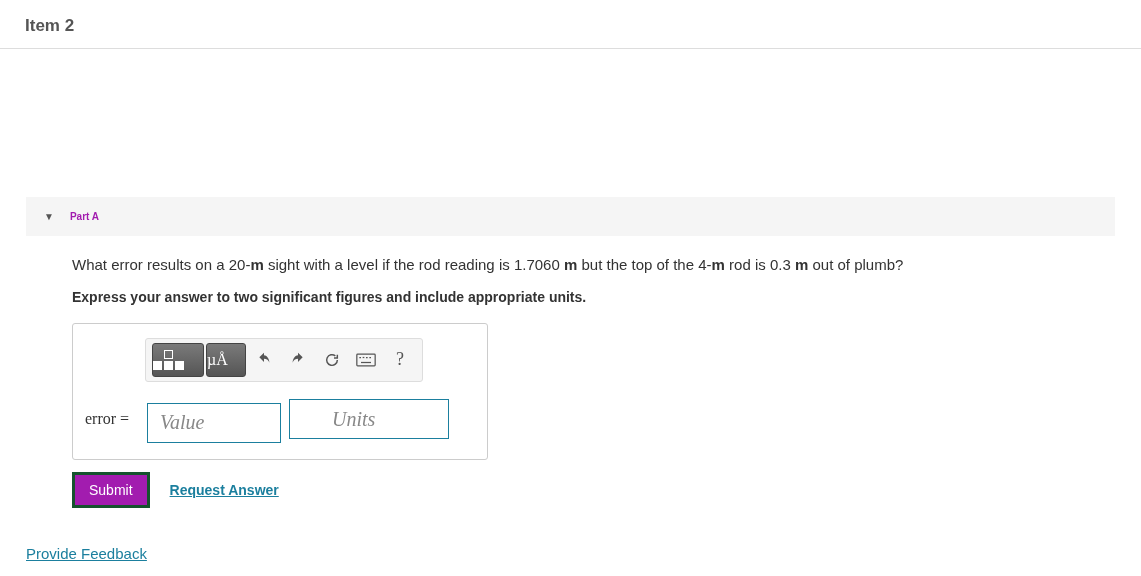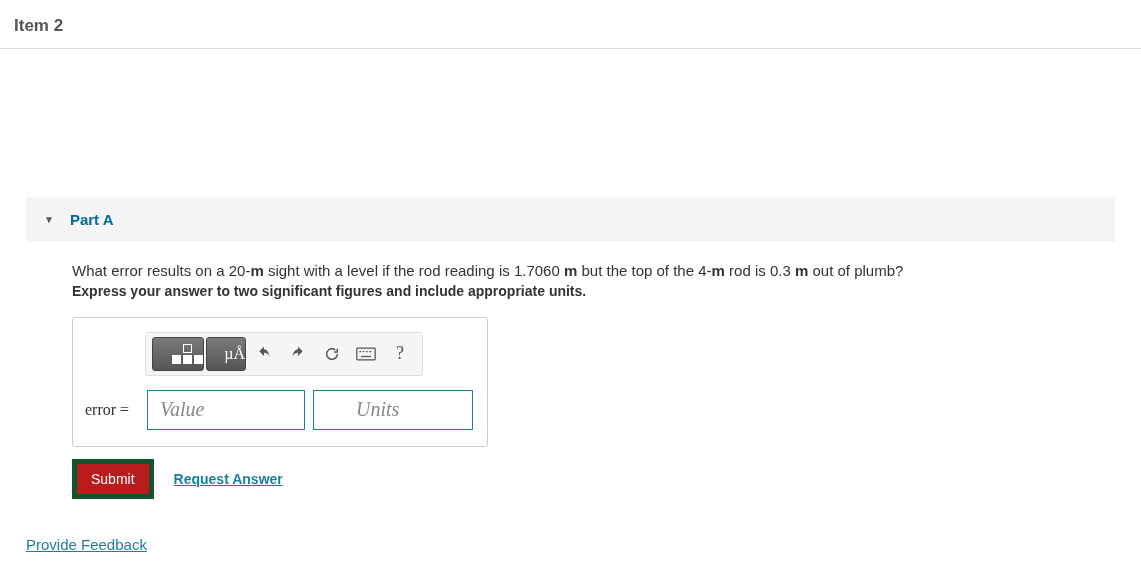--- a/index.html
+++ b/index.html
@@ -6,21 +6,21 @@
   body {
     margin: 0;
     padding: 0;
     font-family: Arial, Helvetica, sans-serif;
     font-size: 14px;
     color: #333;
     background: #fff;
     width: 1141px;
   }
   .header {
-    padding: 16px 14px 12px 14px;
+    padding: 16px 14px 12px 25px;
     border-bottom: 1px solid #ddd;
   }
   .item-title {
     font-size: 17px;
     font-weight: bold;
     color: #555;
   }
   .content-area {
     padding: 0 26px;
   }
@@ -32,37 +32,37 @@
     padding: 14px 18px;
   }
   .part-header .caret {
     margin-right: 16px;
     color: #555;
     font-size: 10px;
     cursor: pointer;
   }
   .part-title {
     font-weight: bold;
-    font-size: 15px;
-    color: #0369a1;
+    font-size: 10px;
+    color: #a21caf;
   }
   .question-block {
     padding: 18px 0 0 46px;
   }
   .question-text {
     color: #333;
     font-size: 15px;
     line-height: 1.5;
   }
   .question-text .bold-unit {
     font-weight: bold;
   }
   .instruction {
     font-weight: bold;
-    margin-top: 0;
+    margin-top: 12px;
     font-size: 14px;
   }
   .answer-box {
     border: 1px solid #ccc;
     border-radius: 3px;
     margin-top: 18px;
     padding: 14px 12px 16px 12px;
     width: 416px;
   }
   .toolbar {
@@ -76,21 +76,21 @@
     gap: 2px;
   }
   .tool-btn {
     background: linear-gradient(#7a7a7a, #555);
     border: 1px solid #444;
     border-radius: 3px;
     width: 52px;
     height: 34px;
     display: inline-flex;
     align-items: center;
-    justify-content: flex-end;
+    justify-content: flex-start;
     cursor: pointer;
     color: #fff;
   }
   .tool-btn.small { width: 40px; }
   .tool-plain {
     width: 32px;
     height: 34px;
     display: inline-flex;
     align-items: center;
     justify-content: center;
@@ -124,36 +124,36 @@
   .value-input, .units-input {
     border: 1px solid #1b7f9e;
     height: 40px;
     font-family: "Times New Roman", serif;
     font-style: italic;
     font-size: 20px;
     color: #888;
     padding: 0 12px;
     outline: none;
   }
-  .value-input { width: 158px; margin-right: 8px; }
+  .value-input { width: 134px; margin-right: 8px; margin-top: 7px; }
   .units-input { width: 160px; padding-left: 42px; }
   .value-input::placeholder, .units-input::placeholder {
     color: #888;
     font-style: italic;
   }
   .actions {
     margin-top: 12px;
     display: flex;
     align-items: center;
     gap: 20px;
   }
   .submit-btn {
-    background: #b91c1c;
+    background: #a21caf;
     color: #fff;
-    border: 5px solid #14532d;
+    border: 3px solid #14532d;
     padding: 7px 14px;
     font-size: 14px;
     cursor: pointer;
   }
   .link {
     color: #1b7f9e;
     text-decoration: underline;
     font-size: 14px;
     font-weight: bold;
     cursor: pointer;

